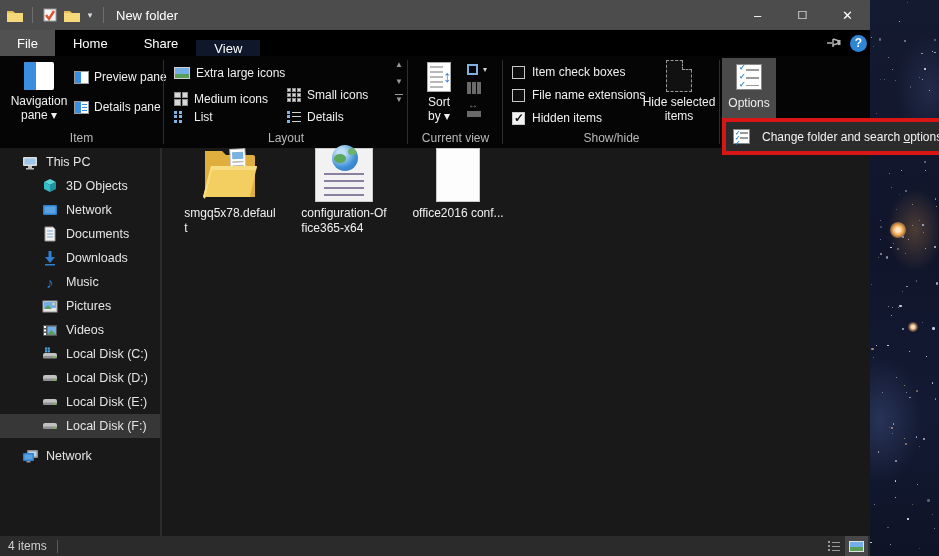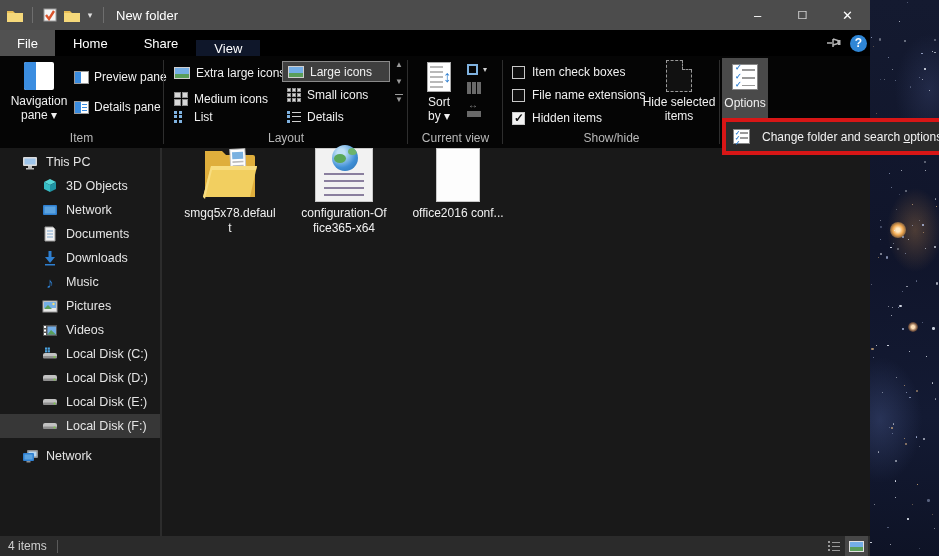--- a/index.html
+++ b/index.html
@@ -82,21 +82,21 @@
 
   
   .chk-row { display:flex; align-items:center; gap:7px; height:16px; white-space:nowrap; }
   .chk { width:13px; height:13px; border:1px solid #c8c8c8; background:#0e0e0e; flex:none; position:relative; }
   .chk.checked { background:#f2f2f2; }
   .chk.checked::before { content:"✓"; position:absolute; left:1px; top:-2px; color:#111; font-size:12px; font-weight:bold; }
   .hide-ico { width:26px; height:32px; border:1px dashed #9a9a9a; position:relative; background:rgba(255,255,255,.05); }
   .hide-ico::before { content:""; position:absolute; right:-1px; top:-1px; border:1px dashed #9a9a9a; border-width:0 0 1px 1px; width:9px; height:9px; background:#050505; }
 
   
-  .options-btn { position:absolute; left:722px; top:2px; width:46px; height:78px; background:#4a4a4a;
+  .options-btn { position:absolute; left:722px; top:2px; width:54px; height:78px; background:#4a4a4a;
     display:flex; flex-direction:column; align-items:center; padding-top:6px; gap:6px; }
   .opt-ico { width:26px; height:26px; background:#fff; border:1px solid #888; position:relative; }
   .opt-ico::before { content:"✓\A✓\A✓"; white-space:pre; position:absolute; left:2px; top:-1px; color:#2e7fd0; font-size:8px; line-height:8.5px; font-weight:bold; }
   .opt-ico::after { content:""; position:absolute; right:2px; top:4px; width:13px; height:17px;
     background:linear-gradient(#9a9a9a 2px, transparent 2px); background-size:13px 8px; }
   .opt-ico.small { width:17px; height:15px; }
   .opt-ico.small::before { font-size:6px; line-height:5px; left:1px; top:1px; }
   .opt-ico.small::after { width:8px; height:10px; top:2px; right:1px; background-size:8px 5px; }
 
   
@@ -112,21 +112,21 @@
   .sidebar { position:absolute; left:0; top:148px; width:160px; height:388px; }
   .srow { position:absolute; left:0; width:160px; height:24px; display:flex; align-items:center; gap:8px; color:#e4e4e4; font-size:12.5px; }
   .srow.lvl1 { padding-left:22px; }
   .srow.lvl2 { padding-left:42px; }
   .srow.selected { background:#373737; }
   .sico { width:16px; height:16px; flex:none; display:flex; align-items:center; justify-content:center; }
 
   .files { position:absolute; left:162px; top:148px; width:708px; height:388px; }
   .ftile { position:absolute; top:0; width:116px; display:flex; flex-direction:column; align-items:center; }
   .ficon { height:54px; display:flex; align-items:flex-start; justify-content:center; }
-  .flabel { margin-top:4px; color:#f0f0f0; font-size:12px; line-height:15px; text-align:center; white-space:pre-line; }
+  .flabel { margin-top:4px; color:#f0f0f0; font-size:12px; line-height:15px; white-space:pre-line; }
   .ftile.selected .ficon { outline:1px solid #3f3f3f; outline-offset:4px; }
 
   .doc-ico { width:44px; height:54px; background:#fdfdfd; border:1px solid #c9c9c9; padding:6px 4px; }
   .doc-lines { width:100%; height:100%; background:linear-gradient(#b5b5b5 1px, transparent 1px); background-size:100% 4px; }
   .cfg-ico { width:58px; height:54px; background:#f2f2f2; border:1px solid #c9c9c9; position:relative; }
   .cfg-lines { position:absolute; left:8px; right:8px; top:24px; height:24px; background:linear-gradient(#8a7f9e 2px, transparent 2px); background-size:100% 7px; }
   .globe { position:absolute; left:16px; top:-4px; width:26px; height:26px; border-radius:50%;
     background:radial-gradient(circle at 35% 30%, #bfe0f7 0 15%, #3f8fd6 60%, #2b6fae); overflow:hidden; }
   .globe::before { content:""; position:absolute; left:2px; top:9px; width:12px; height:9px; border-radius:50%; background:#5aa85a; }
   .globe::after { content:""; position:absolute; right:1px; top:3px; width:9px; height:7px; border-radius:50%; background:#6cb46c; }
@@ -331,24 +331,20 @@
       </div>
       <span class="group-label">Item</span>
     </div>
     <span class="rdivider" style="left:163px"></span>
 
     <div class="rgroup" style="left:165px;width:242px">
       <div class="lay-item" style="position:absolute;left:4px;top:6px">
         <span class="pic-ico"></span>
         <span>Extra large icons</span>
       </div>
-      <div class="lay-item selected" style="position:absolute;left:117px;top:5px;width:108px">
-        <span class="pic-ico"></span>
-        <span>Large icons</span>
-      </div>
       <div class="lay-item" style="position:absolute;left:4px;top:32px">
         <span class="grid-ico g2">
             <span></span>
             <span></span>
             <span></span>
             <span></span>
           </span>
         <span>Medium icons</span>
       </div>
       <div class="lay-item" style="position:absolute;left:117px;top:28px">

